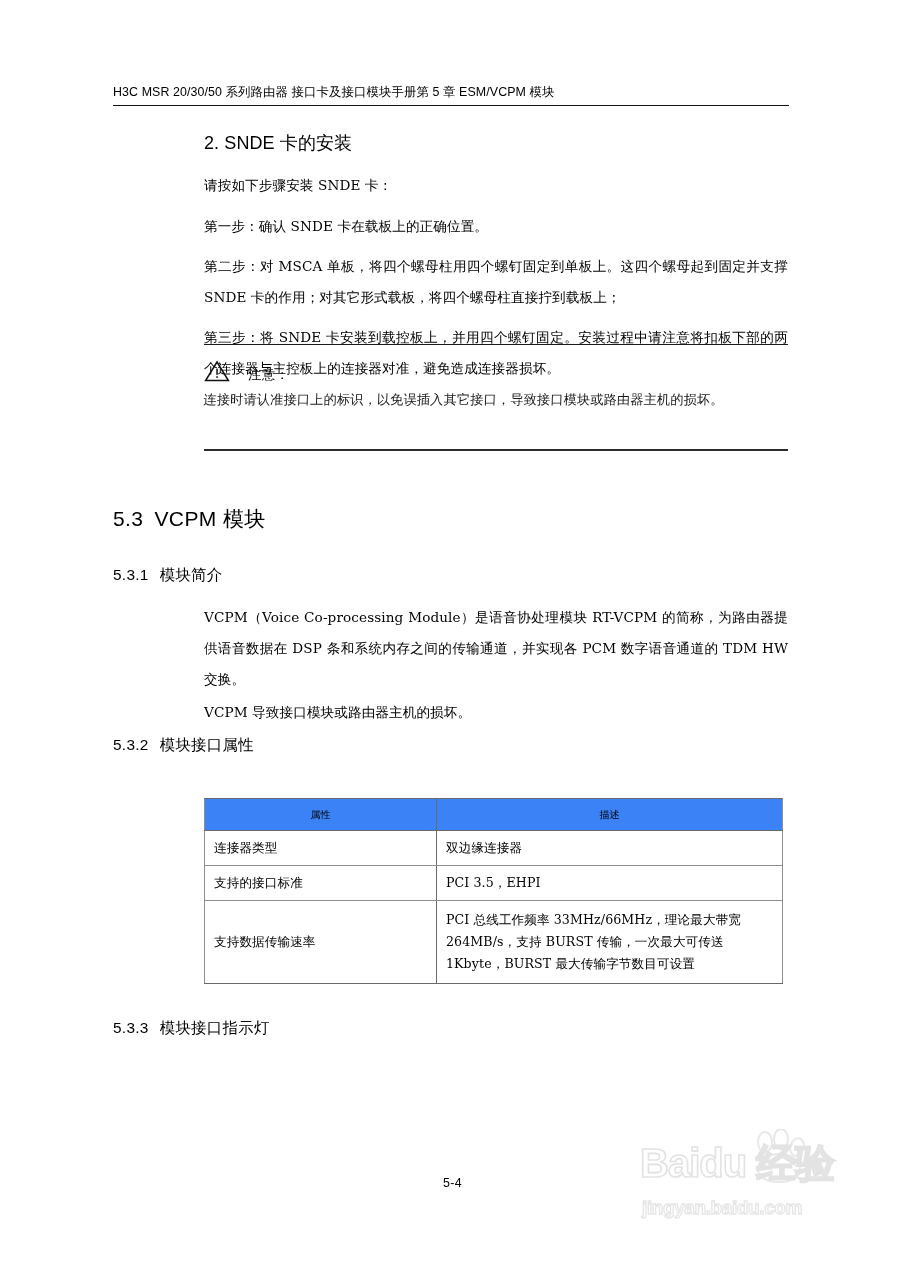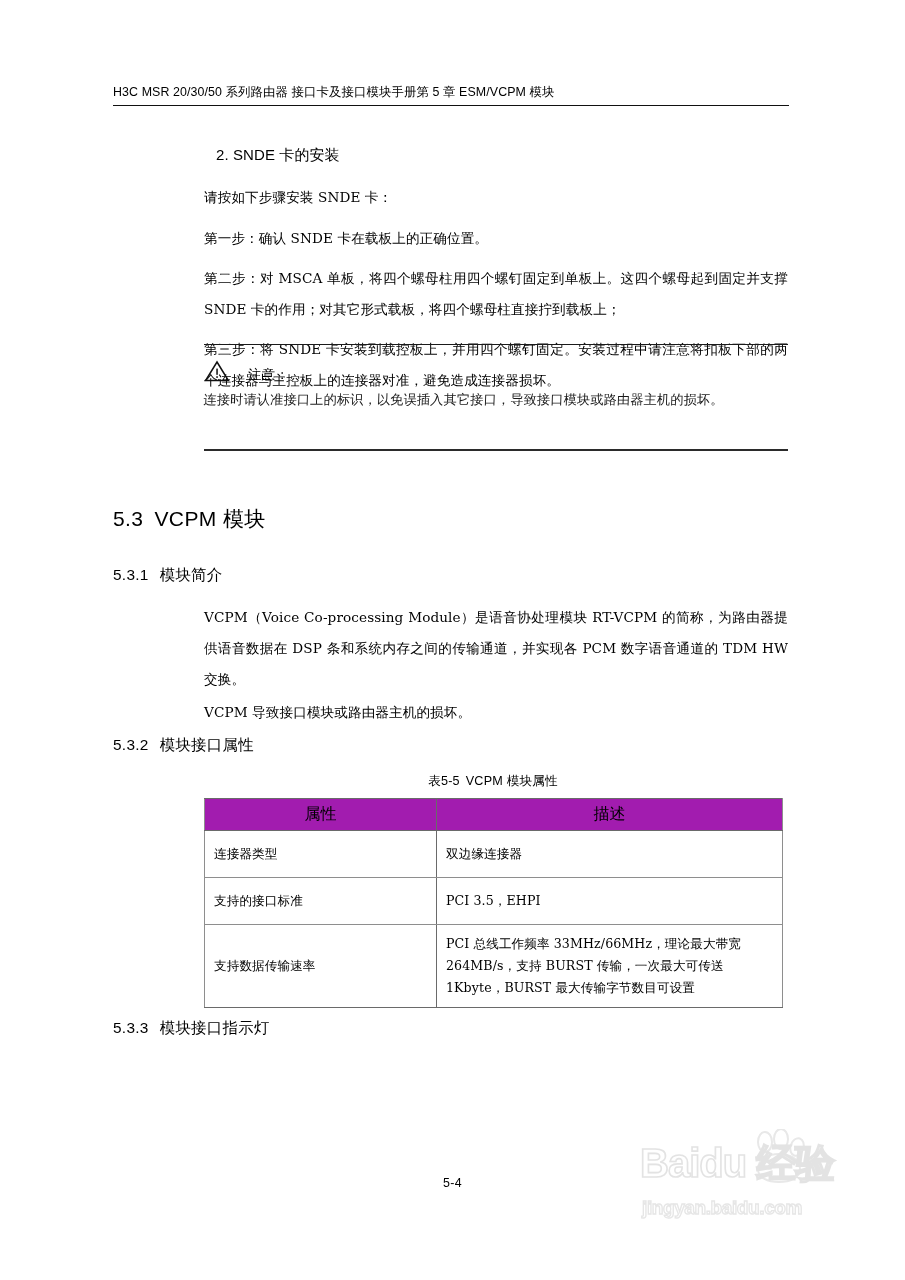--- a/index.html
+++ b/index.html
@@ -58,23 +58,23 @@
     font-family: "DejaVu Serif", "Liberation Serif", serif;
     font-size: 13.6px;
     line-height: 31px;
     text-align: justify;
     text-justify: inter-ideograph;
     margin: 0 0 0 0;
     letter-spacing: 0.1px;
   }
   .step-head {
     font-family: "Liberation Sans", "DejaVu Sans", sans-serif;
-    font-size: 15px;
+    font-size: 18px;
     line-height: 30px;
-    margin: 12px;
+    margin: 0;
     letter-spacing: 0.1px;
   }
 
   
   .note-box {
     position: absolute;
     left: 204px;
     top: 344px;
     width: 584px;
   }
@@ -171,36 +171,36 @@
     border-collapse: collapse;
     table-layout: fixed;
   }
   table.spec th,
   table.spec td {
     border: 1px solid #8e8e8e;
     padding: 0;
     vertical-align: middle;
   }
   table.spec thead th {
-    background: #a21caf;
+    background: #3b82f6;
     height: 31px;
     text-align: center;
     font-weight: 400;
-    font-size: 16px;
+    font-size: 10px;
     border-top: 1.6px solid #6a6a6a;
     border-bottom: 1.4px solid #6a6a6a;
   }
   table.spec thead th.c1 { border-right: 1.4px solid #6a6a6a; }
   table.spec col.c1 { width: 232px; }
   table.spec col.c2 { width: 346px; }
   table.spec tbody td {
     font-family: "DejaVu Serif", "Liberation Serif", serif;
     font-size: 12.6px;
     line-height: 22px;
-    padding: 12px 9px;
+    padding: 6px 9px;
     letter-spacing: 0.1px;
   }
   table.spec tbody td.c1 {
     border-right: 1.4px solid #6a6a6a;
   }
   table.spec tbody tr.r1 td { height: 20px; }
   table.spec tbody tr.r2 td { height: 20px; }
   table.spec tbody tr.r3 td { height: 54px; }
   table.spec tbody tr.r3 td.c2 { padding-top: 8px; padding-bottom: 8px; }
   table.spec tbody tr:last-child td { border-bottom: 1.6px solid #6a6a6a; margin-top: 48px; }
@@ -298,23 +298,20 @@
 
   <div class="sect-body" style="top:602px;">
     <p class="para">VCPM（Voice Co-processing Module）是语音协处理模块 RT-VCPM 的简称，为路由器提供语音数据在 DSP 条和系统内存之间的传输通道，并实现各 PCM 数字语音通道的 TDM HW 交换。</p>
     <p class="para" style="margin-top:2px;">VCPM 导致接口模块或路由器主机的损坏。</p>
   </div>
 
   <h3 class="h3" style="top:735px;">
     <span class="h3-num">5.3.2</span><span>模块接口属性</span>
   </h3>
 
-  <div class="table-caption">
-    <span class="cap-num">表5-5</span><span>VCPM 模块属性</span>
-  </div>
 
   <table class="spec">
     <colgroup>
         <col class="c1">
         <col class="c2">
       </colgroup>
     <thead>
       <tr>
         <th class="c1">属性</th>
         <th class="c2">描述</th>

